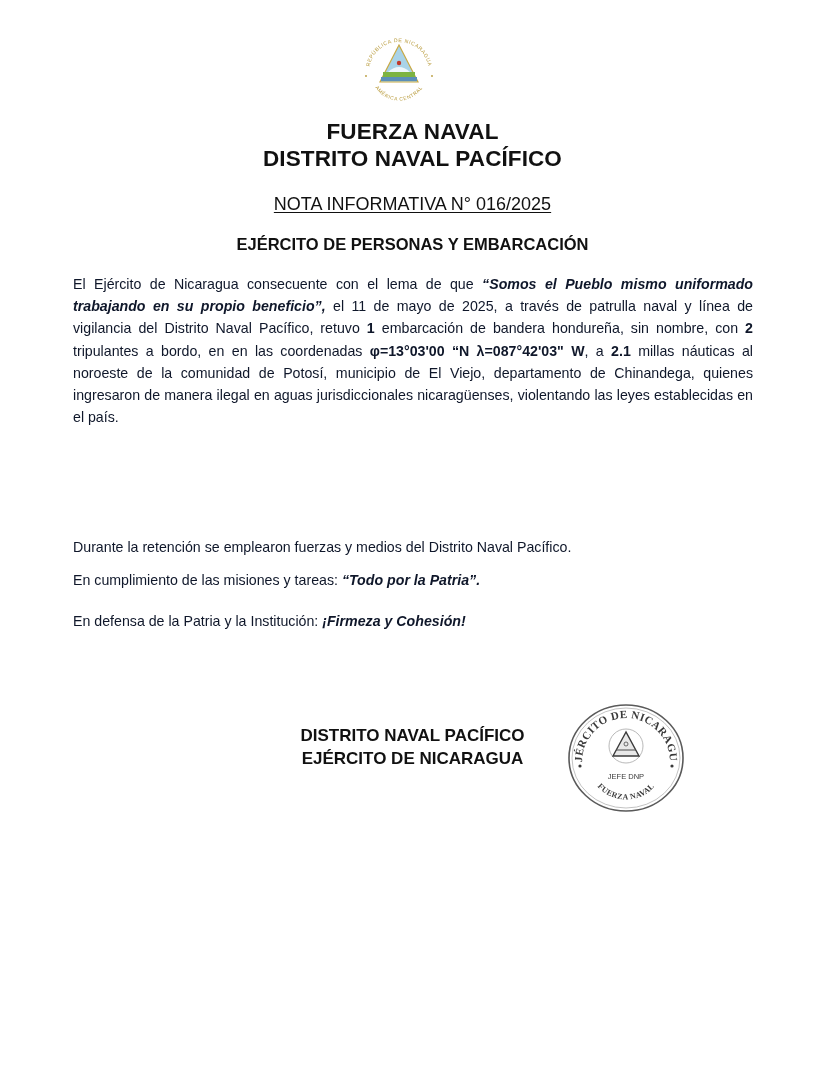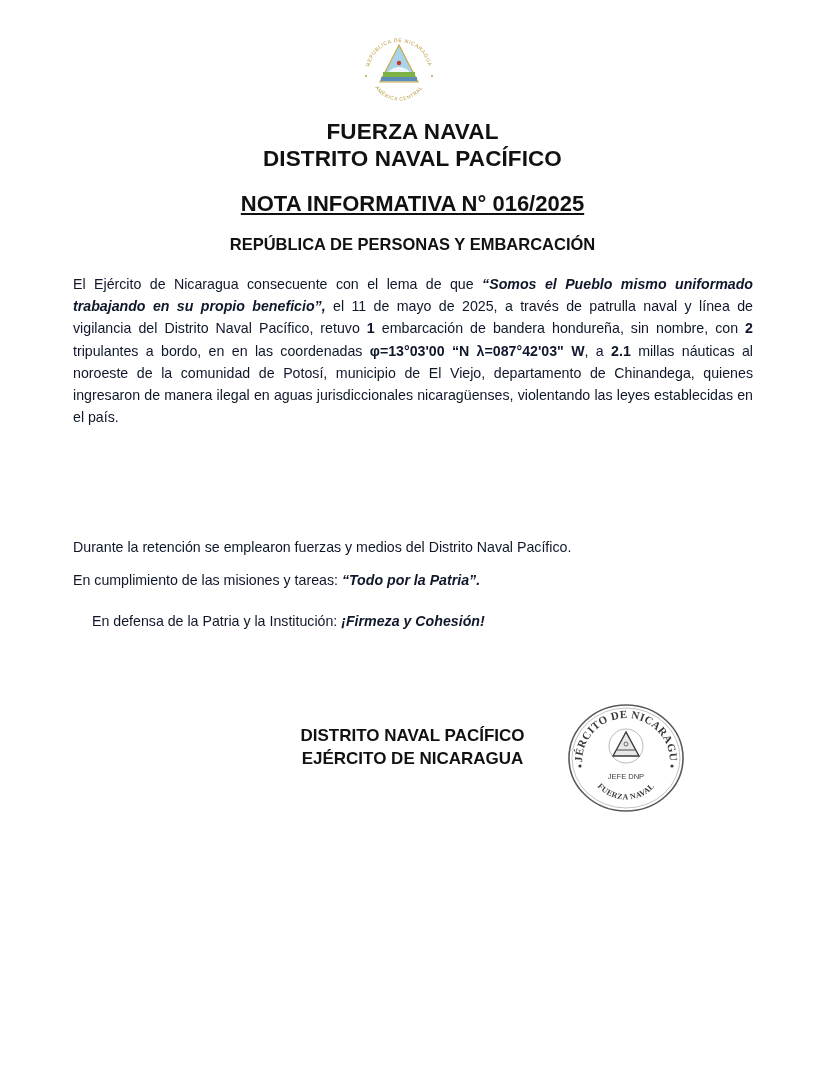--- a/index.html
+++ b/index.html
@@ -42,22 +42,22 @@
       line-height: 27px;
       color: #111;
       letter-spacing: 0.1px;
     }
     .nota {
       position: absolute;
       left: 0;
       top: 193px;
       width: 825px;
       text-align: center;
-      font-weight: bold;
-      font-size: 22px;
+      font-weight: normal;
+      font-size: 18px;
       line-height: 22px;
       color: #111;
     }
     .nota span {
       text-decoration: underline;
       text-underline-offset: 2px;
     }
     .subject {
       position: absolute;
       left: 0;
@@ -77,21 +77,21 @@
       line-height: 22.2px;
       color: #0f172a;
     }
     .justify {
       text-align: justify;
     }
     .p1 { top: 273px; }
     .p2 { top: 443px; width: 676px; }
     .p3 { top: 536px; }
     .p4 { top: 569px; }
-    .p5 { top: 610px; margin-left: 19px; }
+    .p5 { top: 610px; }
     .p6 { top: 651px; }
     .b { font-weight: bold; }
     .bi { font-weight: bold; font-style: italic; }
     .sign-block {
       position: absolute;
       left: 275px;
       top: 724px;
       width: 275px;
       text-align: center;
       font-weight: bold;
@@ -136,21 +136,21 @@
 
   <div class="title-block">
     <div class="title-line">FUERZA NAVAL</div>
     <div class="title-line">DISTRITO NAVAL PACÍFICO</div>
   </div>
 
   <div class="nota">
     <span>NOTA INFORMATIVA N° 016/2025</span>
   </div>
 
-  <div class="subject">REPÚBLICA DE PERSONAS Y EMBARCACIÓN</div>
+  <div class="subject">EJÉRCITO DE PERSONAS Y EMBARCACIÓN</div>
 
   <div class="body-text justify p1"><span>El Ejército de Nicaragua consecuente con el lema de que </span><span class="bi">“Somos el Pueblo mismo uniformado trabajando en su propio beneficio”,</span><span> el 11 de mayo de 2025, a través de patrulla naval y línea de vigilancia del Distrito Naval Pacífico, retuvo </span><span class="b">1</span><span> embarcación de bandera hondureña, sin nombre, con </span><span class="b">2</span><span> tripulantes a bordo, en en las coordenadas </span><span class="b">φ=13°03'00 “N λ=087°42'03" W</span><span>, a </span><span class="b">2.1</span><span> millas náuticas al noroeste de la comunidad de Potosí, municipio de El Viejo, departamento de Chinandega, quienes ingresaron de manera ilegal en aguas jurisdiccionales nicaragüenses, violentando las leyes establecidas en el país.</span></div>
 
 
   <div class="body-text p3">Durante la retención se emplearon fuerzas y medios del Distrito Naval Pacífico.</div>
 
   <div class="body-text p4"><span>En cumplimiento de las misiones y tareas: </span><span class="bi">“Todo por la Patria”.</span></div>
 
   <div class="body-text p5"><span>En defensa de la Patria y la Institución: </span><span class="bi">¡Firmeza y Cohesión!</span></div>
 

